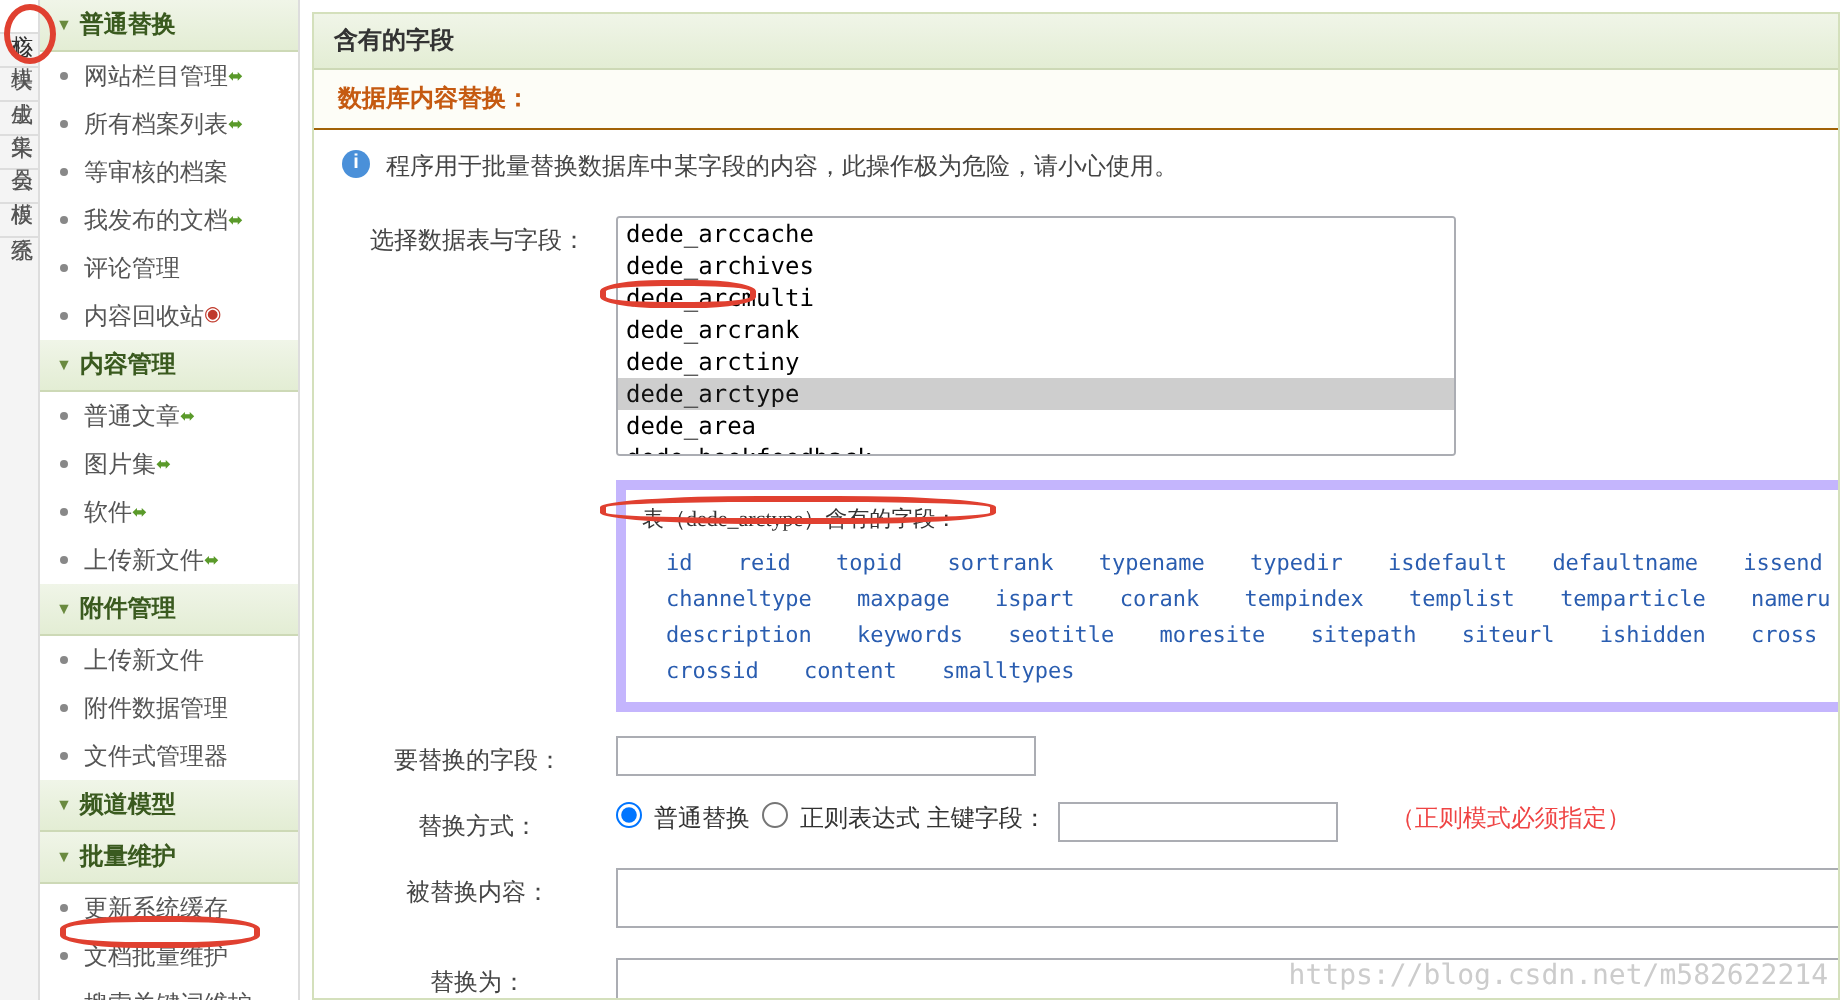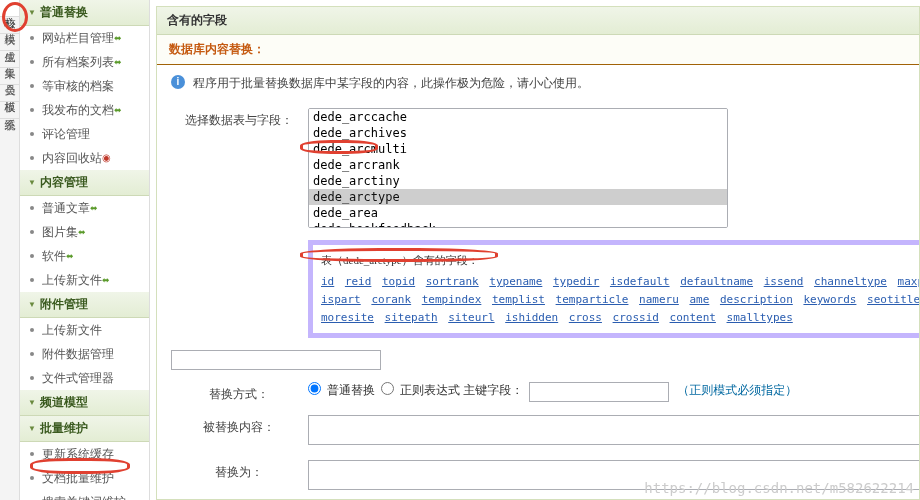--- a/index.html
+++ b/index.html
@@ -21,27 +21,27 @@
 .sub-title { padding: 6px 12px; color: #c55a11; font-weight: bold; border-bottom: 1px solid #a16207; background: #fdfdf7; }
 .warn-row { padding: 10px 14px; display: flex; align-items: flex-start; gap: 8px; color: #444; }
 .info-icon { display: inline-block; width: 14px; height: 14px; border-radius: 50%; background: #4a90d9; color: #fff; text-align: center; line-height: 14px; font-weight: bold; font-size: 10px; flex-shrink: 0; }
 .form-row { display: flex; padding: 6px 14px; align-items: flex-start; gap: 14px; }
 .form-label { width: 110px; text-align: center; color: #444; padding-top: 4px; flex-shrink: 0; margin-left: 13px; }
 .form-field { flex: 1; }
 select.multi { width: 420px; height: 120px; font-family: monospace; font-size: 12px; border: 1px solid #abadb3; }
 select.multi option { padding: 1px 4px; }
 .field-box { border: 5px solid #c4b5fd; padding: 6px 8px; width: 668px; font-family: monospace; font-size: 11px; line-height: 18px; }
 .field-box .hdr { color: #333; margin-bottom: 4px; font-family: "SimSun"; }
-.field-box a { color: #2a5db0; text-decoration: underline; margin-right: 4px; cursor: pointer; }
+.field-box a { color: #2a5db0; margin-right: 4px; cursor: pointer; margin-left: 12px; }
 .text-input { border: 1px solid #abadb3; padding: 2px 4px; height: 20px; }
 .w210 { width: 210px; }
 .w140 { width: 140px; }
 textarea.replace { width: 612px; height: 30px; border: 1px solid #abadb3; font-family: inherit; font-size: 12px; padding: 2px; resize: none; }
 .radio-row { display: flex; align-items: flex-start; gap: 6px; }
-.hint { color: #0369a1; margin-left: 2px; }
+.hint { color: #ef4444; margin-left: 20px; }
 .ring { position: absolute; border: 3px solid #e04030; border-radius: 50%; pointer-events: none; z-index: 50; }
 .ring1 { left: 2px; top: 2px; width: 26px; height: 30px; }
 .ring2 { left: 300px; top: 140px; width: 78px; height: 14px; border-radius: 40%; }
 .ring3 { left: 300px; top: 248px; width: 198px; height: 14px; border-radius: 40%; }
 .ring4 { left: 30px; top: 458px; width: 100px; height: 16px; border-radius: 40%; }
 .watermark { position: absolute; right: 6px; bottom: 4px; color: #ccc; font-size: 14px; font-family: monospace; }
 </style>
 </head>
 <body>
 
@@ -180,20 +180,21 @@
         <div class="form-label"></div>
         <div class="form-field">
           <div class="field-box">
             <div class="hdr">表（dede_arctype）含有的字段：</div>
             <div class="fields"><a>id</a> <a>reid</a> <a>topid</a> <a>sortrank</a> <a>typename</a> <a>typedir</a> <a>isdefault</a> <a>defaultname</a> <a>issend</a> <a>channeltype</a> <a>maxpage</a> <a>ispart</a> <a>corank</a> <a>tempindex</a> <a>templist</a> <a>temparticle</a> <a>nameru</a> <a>ame</a> <a>description</a> <a>keywords</a> <a>seotitle</a> <a>moresite</a> <a>sitepath</a> <a>siteurl</a> <a>ishidden</a> <a>cross</a> <a>crossid</a> <a>content</a> <a>smalltypes</a> </div>
           </div>
         </div>
       </div>
 
       <div class="form-row">
+        <div class="form-label">要替换的字段：</div>
         <div class="form-field"><input class="text-input w210" style=""></div>
       </div>
 
       <div class="form-row">
         <div class="form-label">替换方式：</div>
         <div class="form-field radio-row">
           <input type="radio" checked="" style="">
           <span>普通替换</span>
           <input type="radio" style="">
           <span>正则表达式 主键字段：</span>

